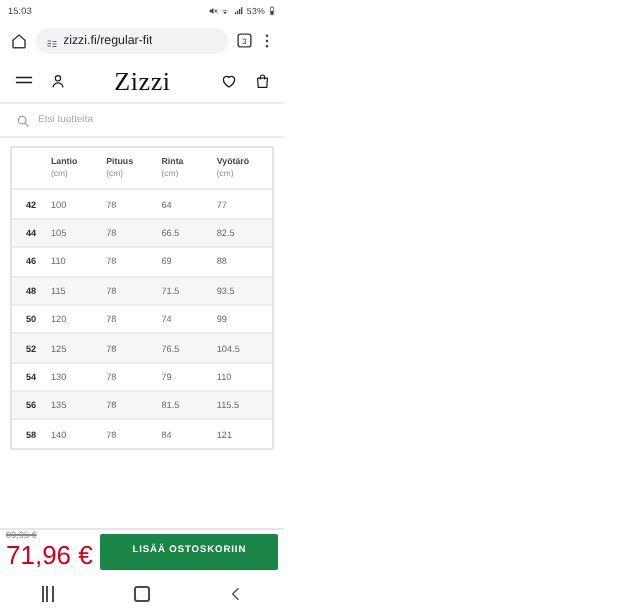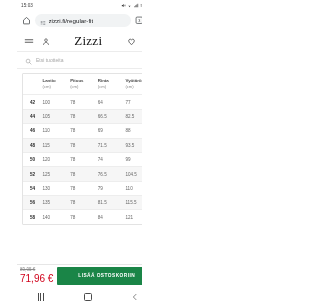--- a/index.html
+++ b/index.html
@@ -6,21 +6,21 @@
   html, body {
     width: 142px; height: 308px;
     font-family: "Liberation Sans", sans-serif;
     background: #ffffff;
     overflow: hidden;
   }
   #screen {
     position: relative;
     width: 142px; height: 308px;
     background: #ffffff;
-    display: flex; flex-direction: column; margin-left: 17px;
+    display: flex; flex-direction: column;
   }
 
   
   .status-bar {
     height: 11px; flex: 0 0 11px;
     background: #ffffff;
     display: flex; align-items: center; justify-content: space-between;
     padding: 0 4px;
     font-size: 4.6px; color: #3c3c3c; letter-spacing: .1px;
   }
@@ -110,21 +110,21 @@
     flex: 0 0 22px; height: 22px;
     background: #ffffff;
     border-top: .5px solid #e6e6e6;
     display: flex; align-items: center; gap: 4px;
     padding: 0 3px;
   }
   .price-block { display: flex; flex-direction: column; justify-content: center; flex: 0 0 auto; }
   .price-old {
     font-size: 4.6px; color: #8a8a8a; text-decoration: line-through; line-height: 1.25;
   }
-  .price-new { font-size: 10px; color: #d0021b; line-height: 1.15; }
+  .price-new { font-size: 13px; color: #d0021b; line-height: 1.15; }
   .cart-btn {
     flex: 1 1 auto; height: 18px;
     background: #1a8547; color: #ffffff;
     border: none; border-radius: 1px;
     font-family: "Liberation Sans", sans-serif;
     font-size: 4.8px; font-weight: 700; letter-spacing: .45px;
     display: flex; align-items: center; justify-content: center;
   }
 
   

